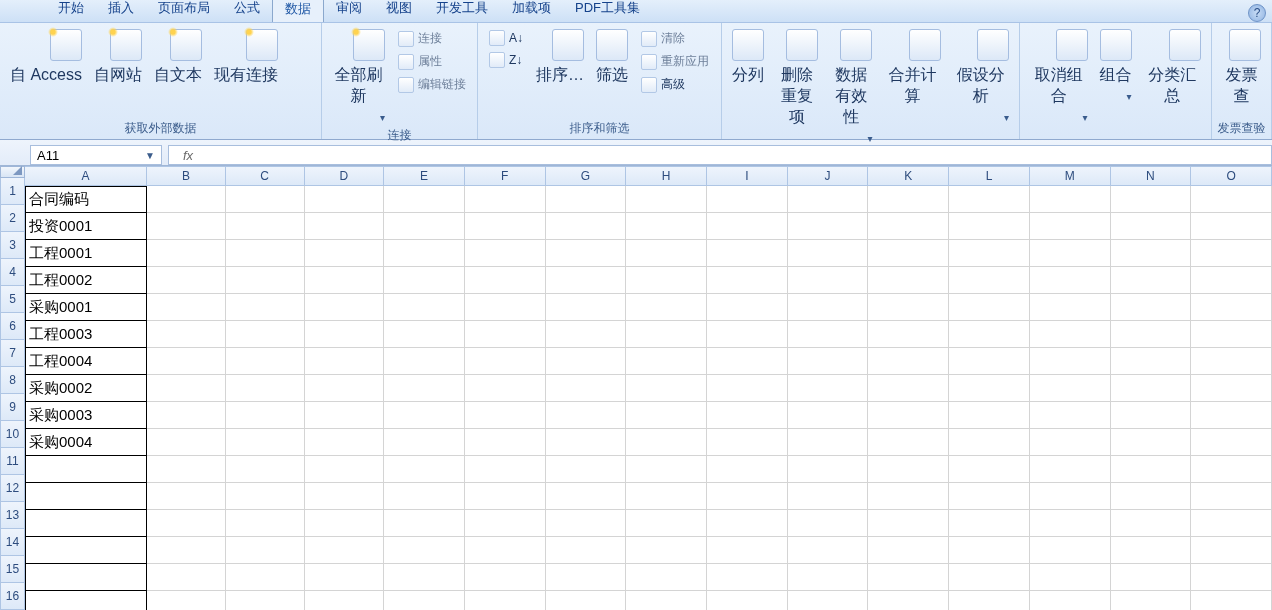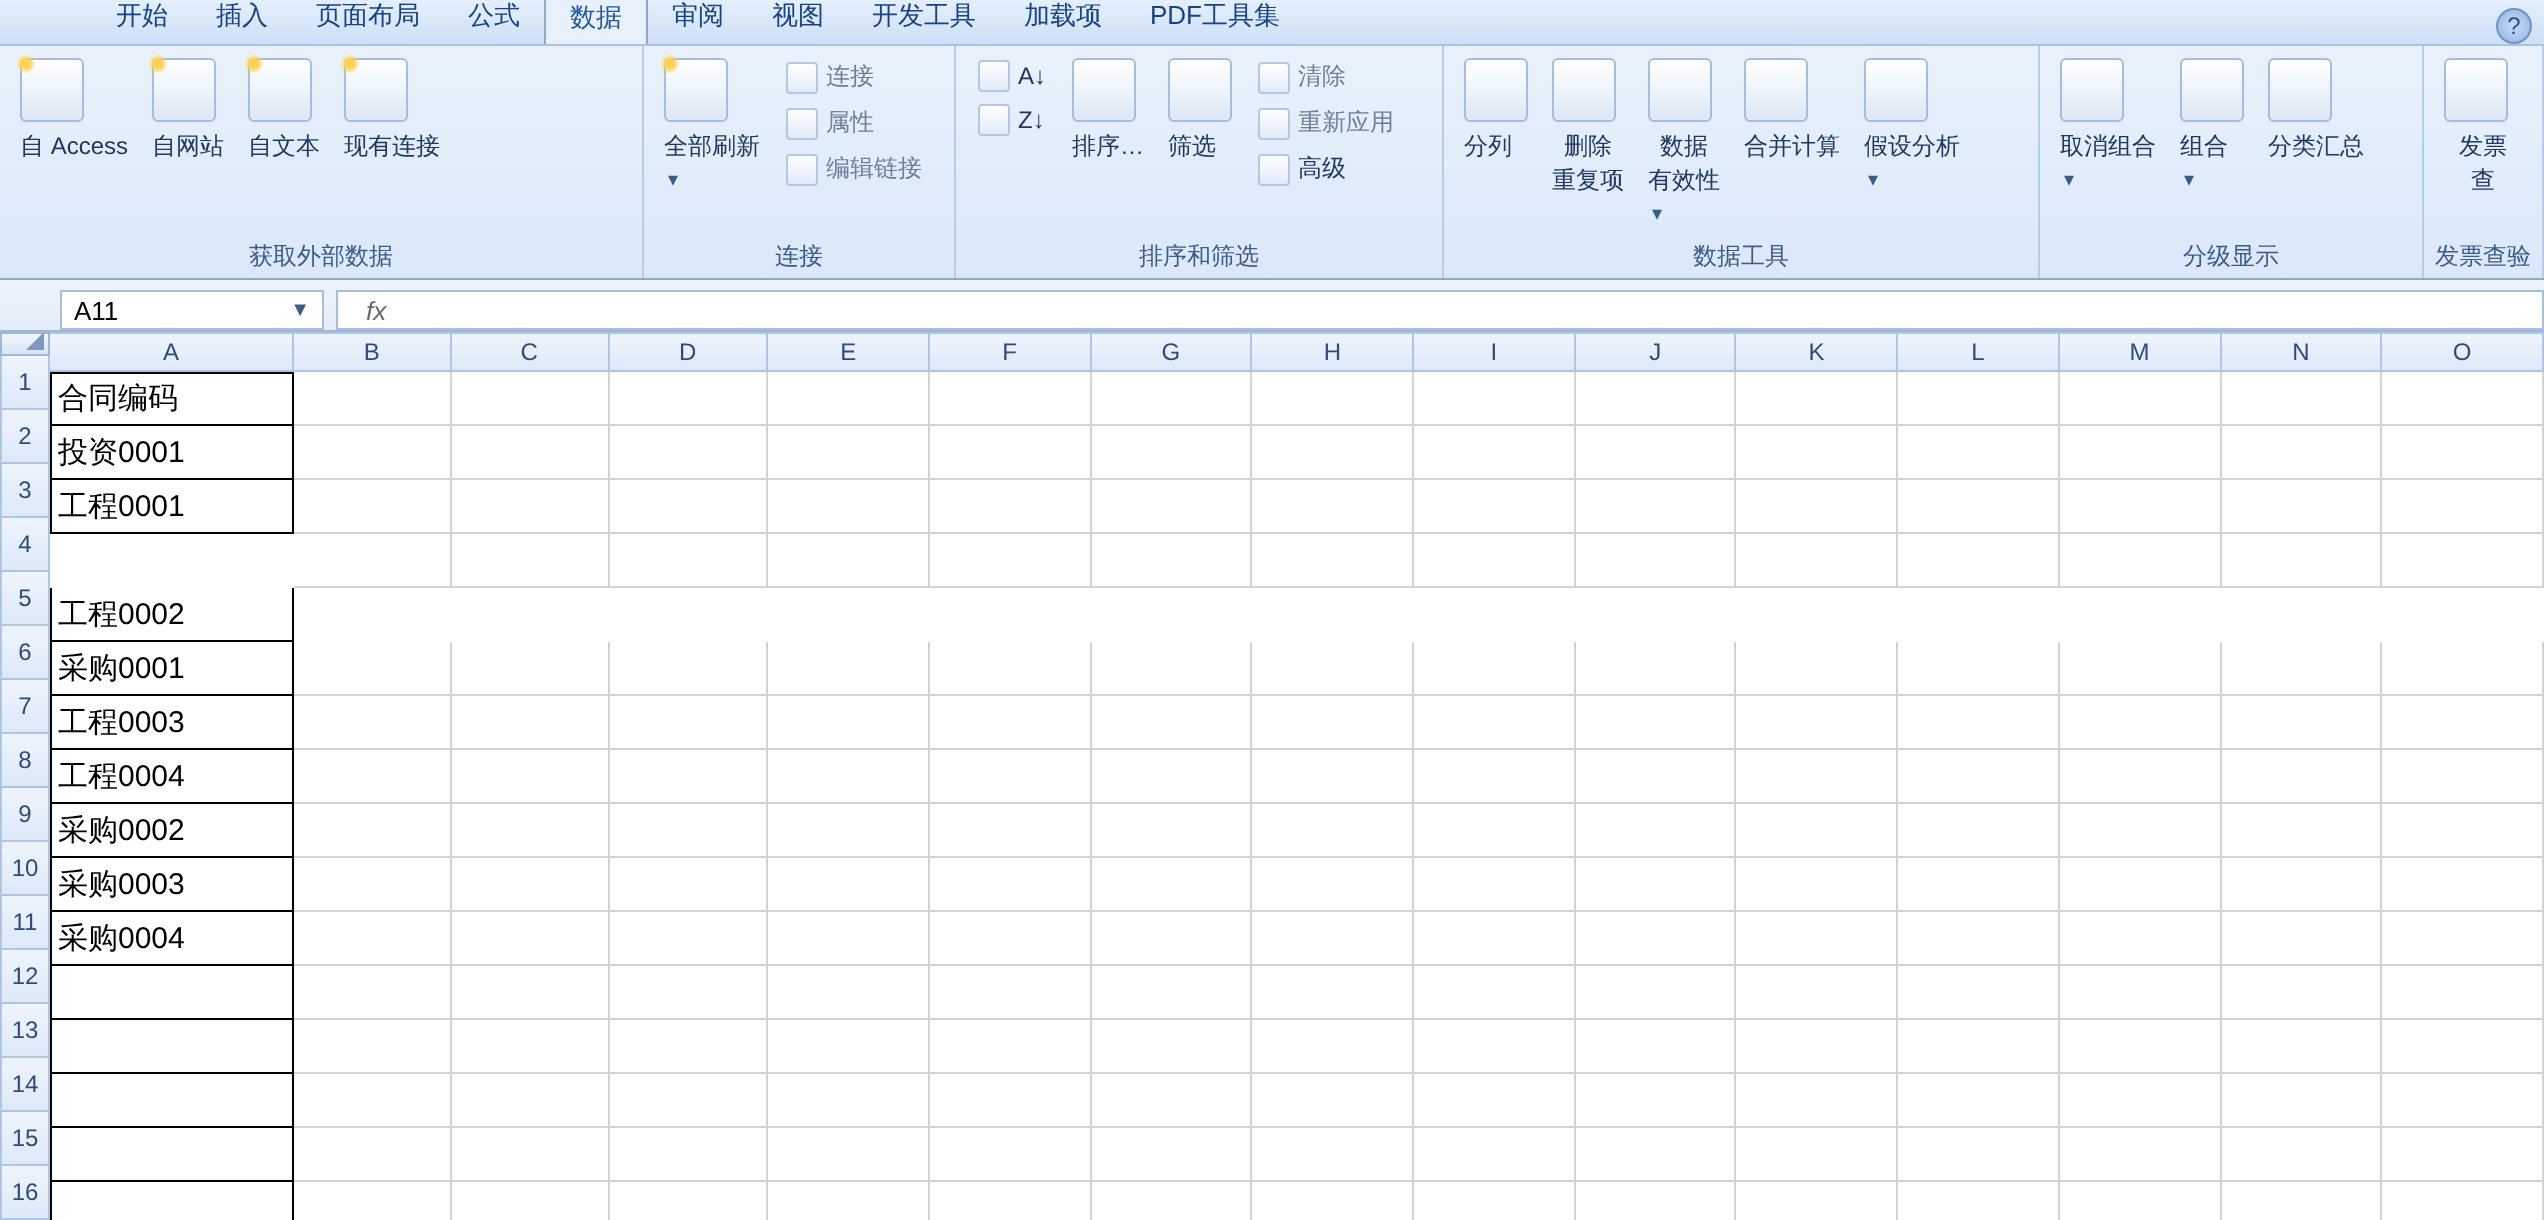--- a/index.html
+++ b/index.html
@@ -51,25 +51,25 @@
   .group-body { display: flex; align-items: flex-start; flex: 1; }
   .group-label {
     text-align: center;
     font-size: 12px;
     color: #3b5c8b;
     padding: 2px 0;
   }
   .rb-btn {
     display: flex;
     flex-direction: column;
-    align-items: flex-start;
+    align-items: flex-end;
     justify-content: flex-start;
     padding: 4px 6px 0;
     color: #1f3860;
-    font-size: 12px;
+    font-size: 16px;
     text-align: center;
     cursor: pointer;
     min-width: 44px;
   }
   .rb-btn .ico {
     width: 32px; height: 32px;
     background: linear-gradient(#fff, #dce8f7);
     border: 1px solid #a5bde0;
     border-radius: 3px;
     margin-bottom: 4px;
@@ -314,21 +314,20 @@
         <div class="rb-btn">
           <div class="ico"></div>
           <span>组合</span>
           <span class="drop"></span>
         </div>
         <div class="rb-btn">
           <div class="ico"></div>
           <span>分类汇总</span>
         </div>
       </div>
-    <div class="group-label">分级显示</div>
   </div>
 
   <div class="group" style="flex:1">
     <div class="group-body">
       <div class="rb-btn">
         <div class="ico"></div>
         <span>发票
 查</span>
       </div>
     </div>
@@ -434,21 +433,21 @@
           <div class="cell" style="width: 82px;"></div>
           <div class="cell" style="width: 82px;"></div>
           <div class="cell" style="width: 82px;"></div>
           <div class="cell" style="width: 82px;"></div>
           <div class="cell" style="width: 82px;"></div>
           <div class="cell" style="width: 82px;"></div>
           <div class="cell" style="width: 82px;"></div>
           <div class="cell" style="width: 82px;"></div>
         </div>
         <div class="row">
-          <div class="cell colA" style="width: 124px; margin-top: 27px;">工程0002</div>
+          <div class="cell colA" style="width: 124px;">工程0002</div>
           <div class="cell" style="width: 80px;"></div>
           <div class="cell" style="width: 80px;"></div>
           <div class="cell" style="width: 81px;"></div>
           <div class="cell" style="width: 82px;"></div>
           <div class="cell" style="width: 82px;"></div>
           <div class="cell" style="width: 82px;"></div>
           <div class="cell" style="width: 82px;"></div>
           <div class="cell" style="width: 82px;"></div>
           <div class="cell" style="width: 82px;"></div>
           <div class="cell" style="width: 82px;"></div>

